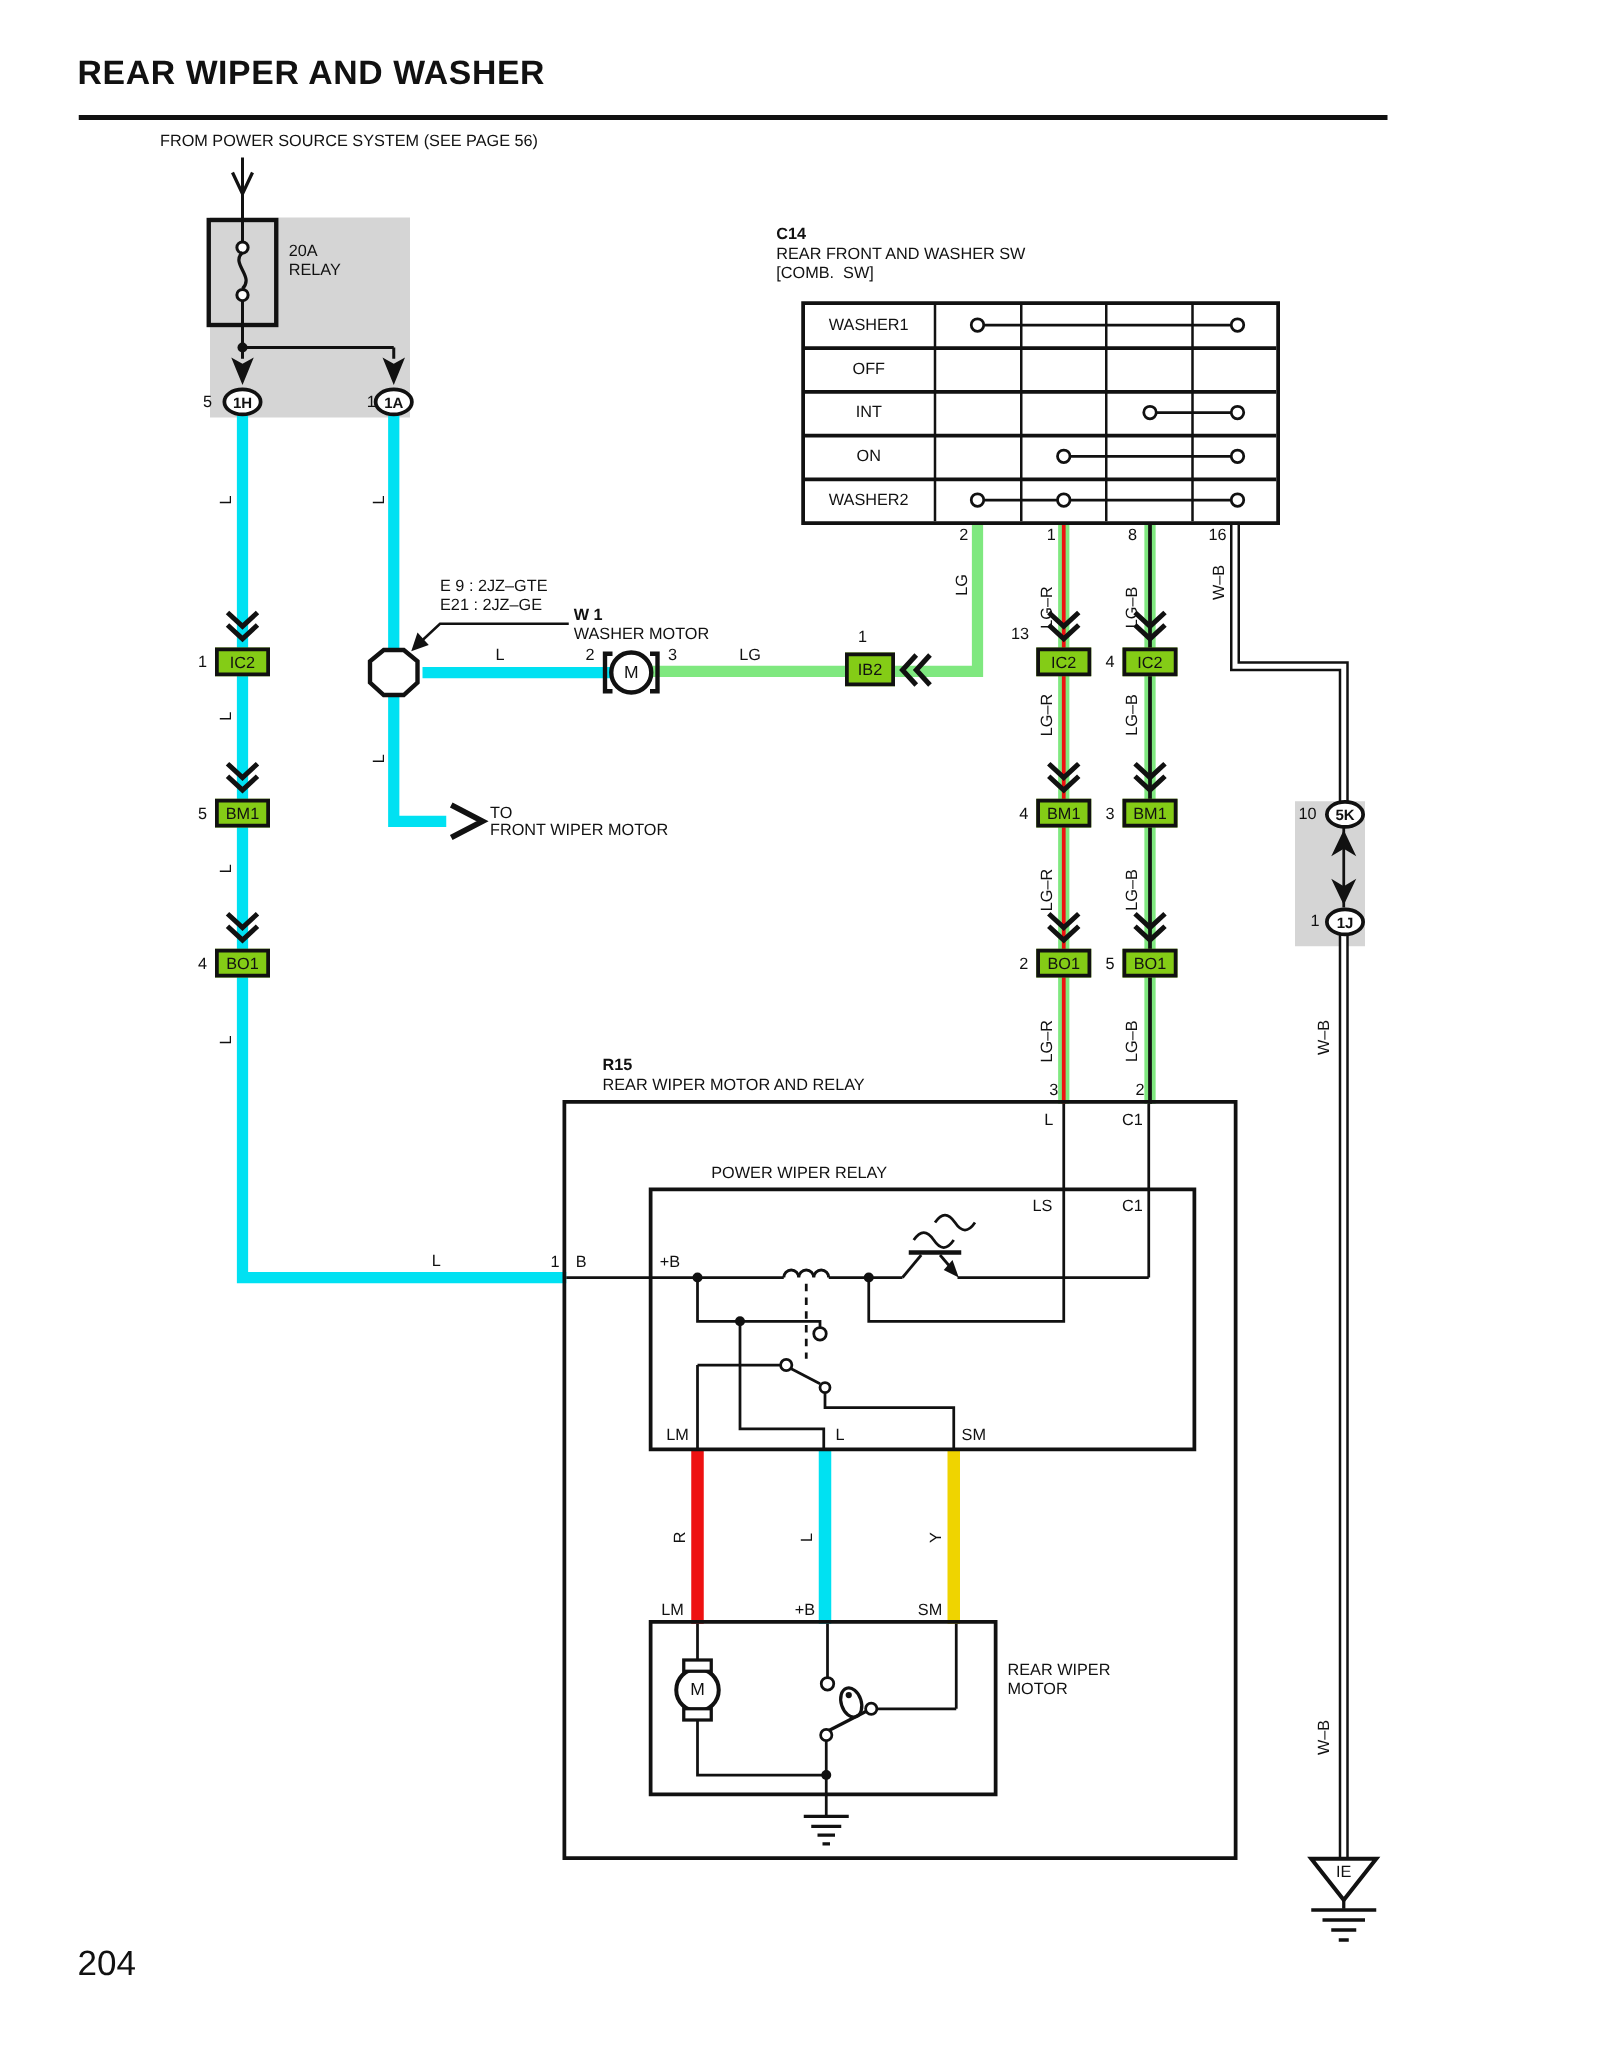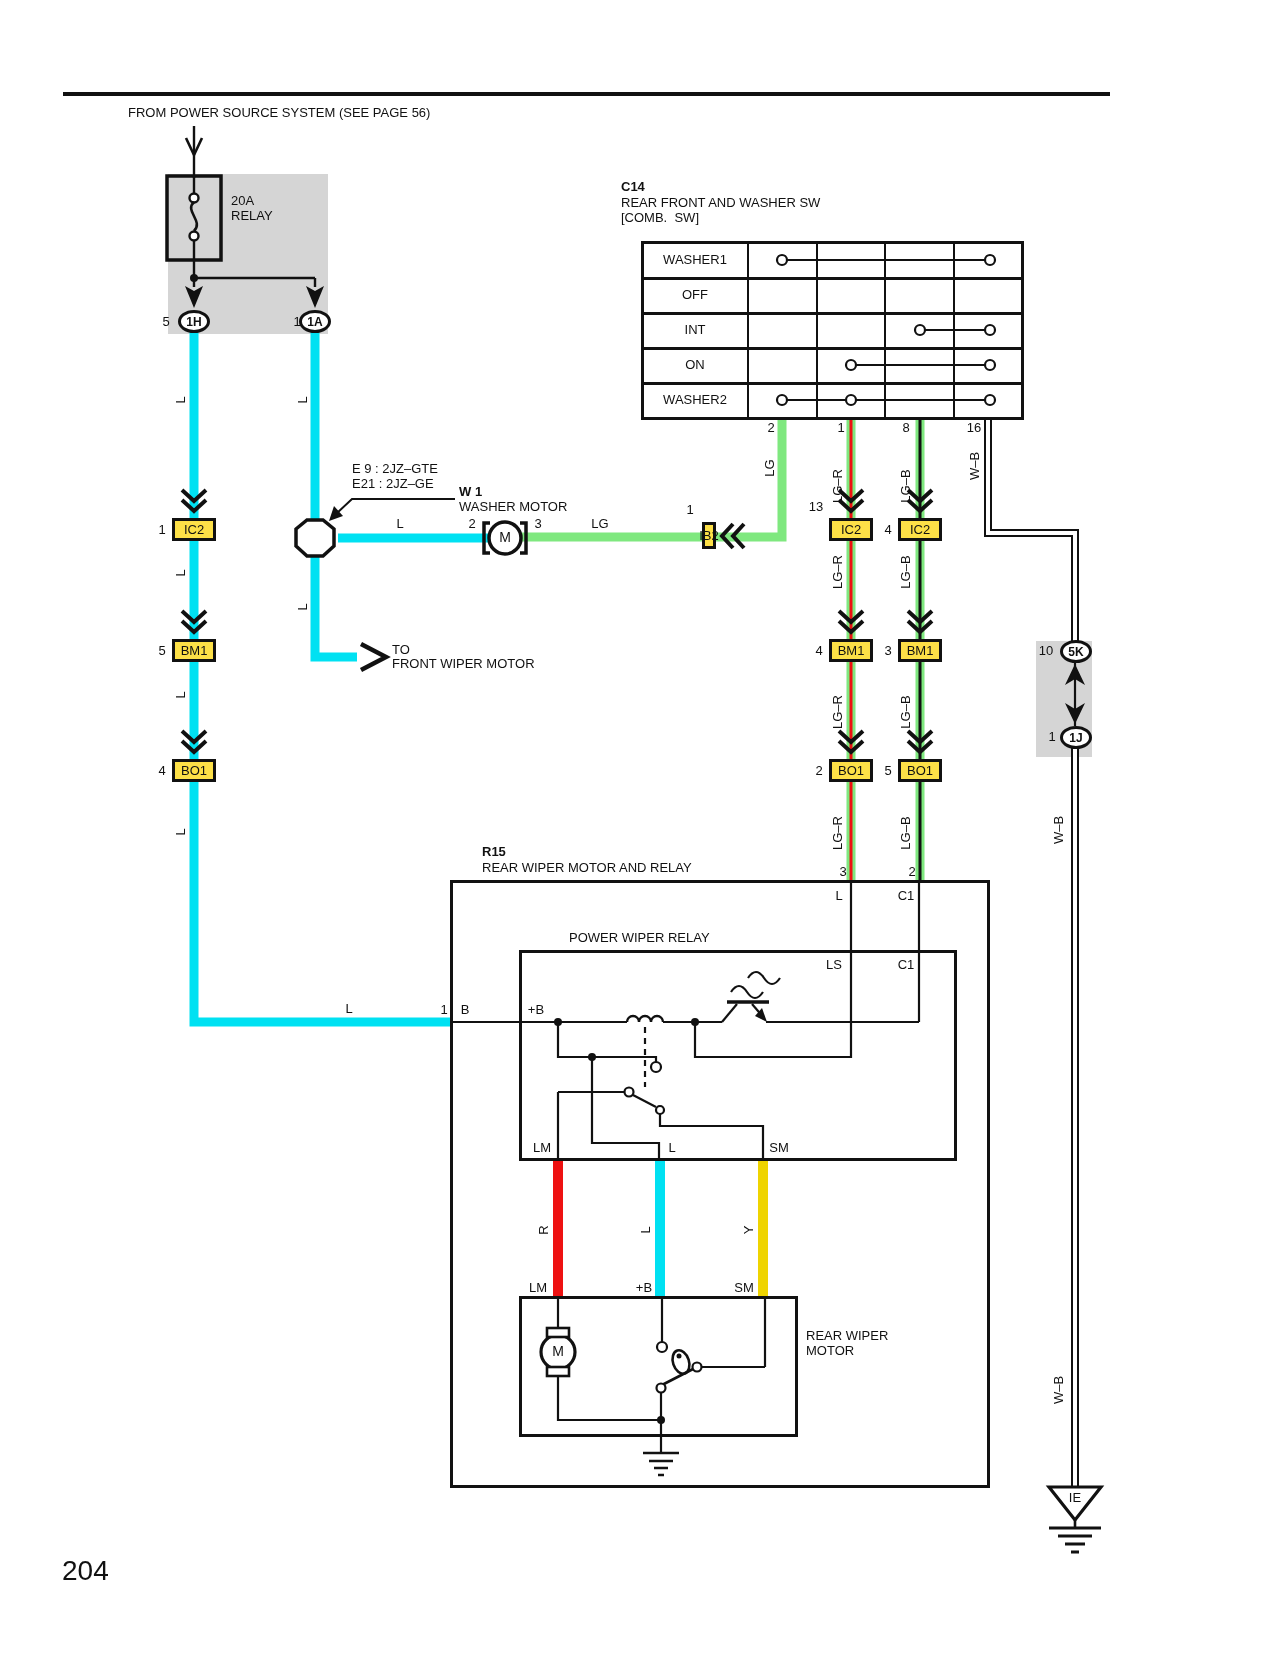--- a/index.html
+++ b/index.html
@@ -7,21 +7,21 @@
   #stage{position:absolute;left:0;top:0;width:1280px;height:1656px;overflow:hidden;}
   svg.canvas{position:absolute;left:0;top:0;}
   .lbl{position:absolute;font-size:13px;line-height:1.1;white-space:pre;color:#111;}
   .c{transform:translate(-50%,-50%);}
   .r{transform:translate(-50%,-50%) rotate(-90deg);}
   .b{font-weight:bold;}
   .big{font-size:27px;letter-spacing:.5px;}
   .pg{font-size:28px;}
   .rule{position:absolute;background:#111;}
   .frame{position:absolute;border:3px solid #111;box-sizing:border-box;background:transparent;}
-  .box{position:absolute;width:44px;height:23px;border:3px solid #111;background:#fde047;display:flex;align-items:center;justify-content:center;font-size:13px;box-sizing:border-box;}
+  .box{position:absolute;width:44px;height:23px;border:3px solid #111;background:#84cc16;display:flex;align-items:center;justify-content:center;font-size:13px;box-sizing:border-box;}
   .oval{position:absolute;width:32px;height:23px;border:3.5px solid #111;border-radius:50%;background:#fff;display:flex;align-items:center;justify-content:center;font-size:12px;font-weight:bold;box-sizing:border-box;}
   .gline{position:absolute;background:#111;}
 </style>
 </head>
 <body>
 
 <div id="stage">
 
   <svg class="canvas" width="1280" height="1656" viewBox="0 0 1280 1656">
 
@@ -180,20 +180,21 @@
       <path d="M1075 724 L1065 703 L1075 709 L1085 703 Z" fill="#111" stroke="none"></path>
     </g>
 
     <g stroke="#111" fill="none">
       <polygon points="1049,1487 1101,1487 1075,1520" fill="#fff" stroke-width="3.2"></polygon>
       <path d="M1075 1520 L1075 1527" stroke-width="2.6"></path>
       <path d="M1049 1528 L1101 1528 M1058 1536 L1092 1536 M1065 1544 L1085 1544 M1071 1552 L1079 1552" stroke-width="2.8"></path>
     </g>
   </svg>
 
+  <div class="lbl big b" style="left:62px;top:44px">REAR WIPER AND WASHER</div>
   <div class="rule" style="left:63px;top:92px;width:1047px;height:3.5px"></div>
   <div class="lbl" style="left:128px;top:106px">FROM POWER SOURCE SYSTEM (SEE PAGE 56)</div>
 
   <div class="lbl" style="left:231px;top:194px">20A</div>
   <div class="lbl" style="left:231px;top:209px">RELAY</div>
 
   <div class="lbl c" style="left:166px;top:322px">5</div>
   <div class="oval" style="left:178px;top:310px">
       <span>1H</span>
     </div>
@@ -249,21 +250,21 @@
   <div class="lbl" style="left:352px;top:462px">E 9 : 2JZ–GTE</div>
   <div class="lbl" style="left:352px;top:477px">E21 : 2JZ–GE</div>
   <div class="lbl b" style="left:459px;top:485px">W 1</div>
   <div class="lbl" style="left:459px;top:500px">WASHER MOTOR</div>
   <div class="lbl c" style="left:400px;top:524px">L</div>
   <div class="lbl c" style="left:472px;top:524px">2</div>
   <div class="lbl c" style="left:538px;top:524px">3</div>
   <div class="lbl c" style="left:600px;top:524px">LG</div>
   <div class="lbl c" style="left:505px;top:538px;font-size:14px">M</div>
   <div class="lbl c" style="left:690px;top:510px">1</div>
-  <div class="box" style="left:702px;top:522px;width:14px;height:27px">
+  <div class="box" style="left:676px;top:522px;width:40px;height:27px">
       <span>IB2</span>
     </div>
   <div class="lbl" style="left:392px;top:643px">TO</div>
   <div class="lbl" style="left:392px;top:657px">FRONT WIPER MOTOR</div>
 
   <div class="lbl c" style="left:162px;top:530px">1</div>
   <div class="box" style="left:172px;top:518px">
       <span>IC2</span>
     </div>
   <div class="lbl c" style="left:162px;top:651px">5</div>

